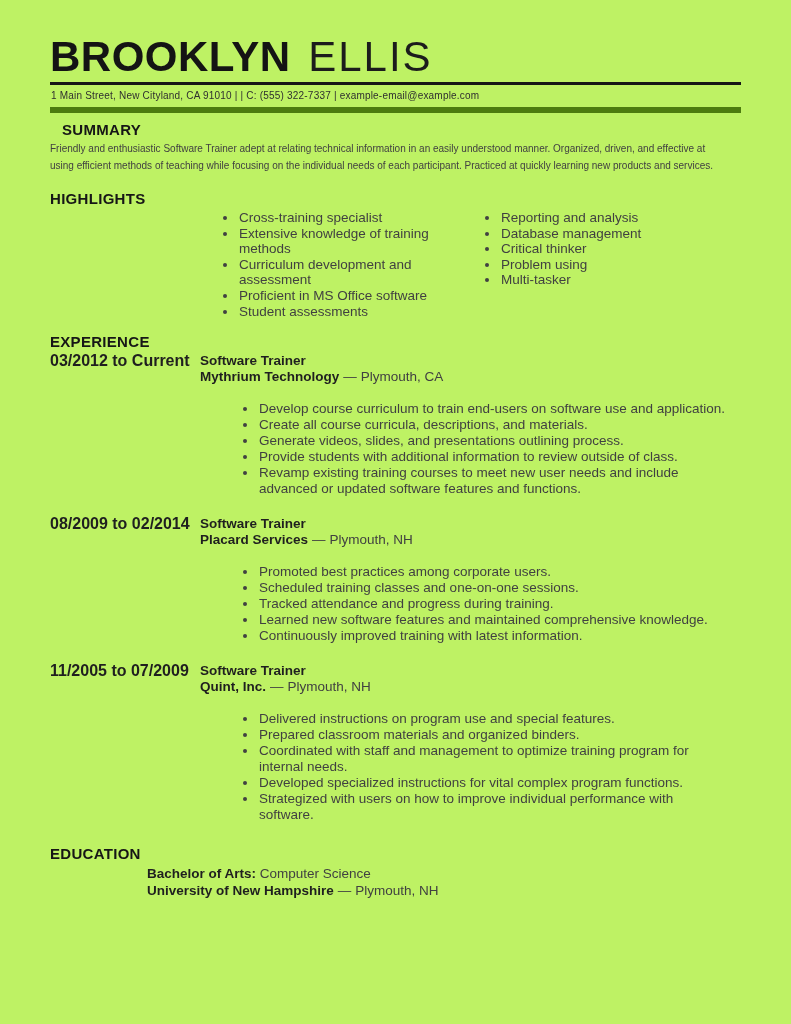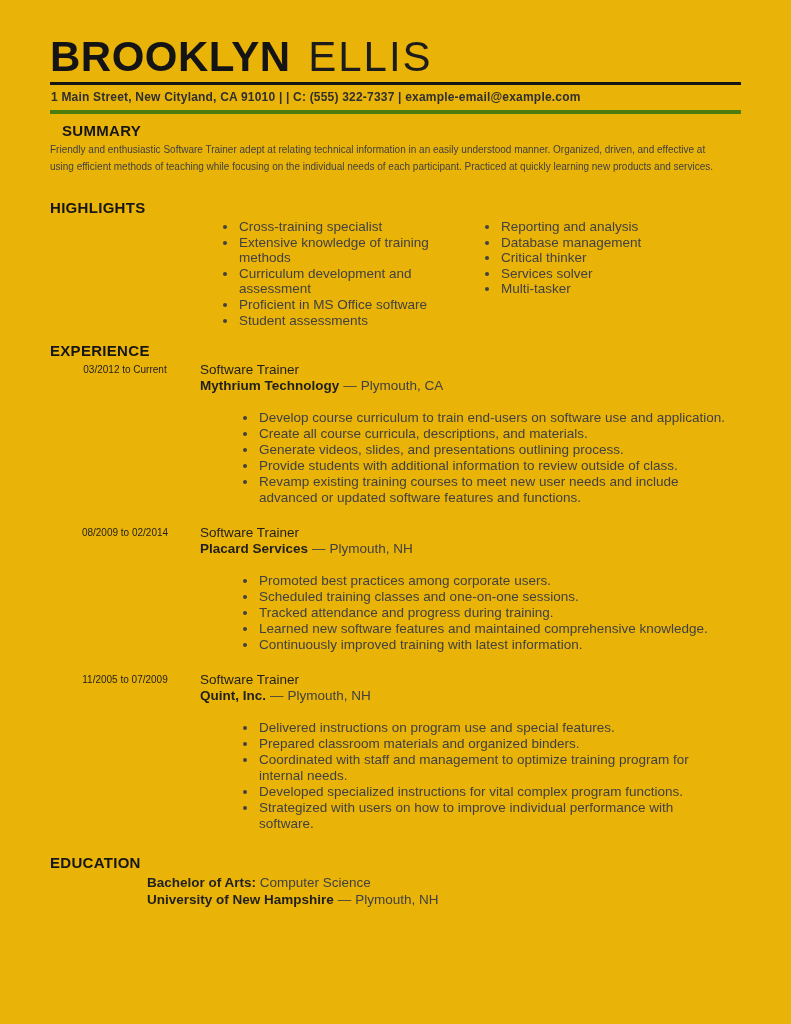--- a/index.html
+++ b/index.html
@@ -2,21 +2,21 @@
 <html><head>
 <meta charset="utf-8">
 <style>
   * { box-sizing: border-box; }
   html, body { margin: 0; padding: 0; background: #ffffff; }
   .page {
     position: relative;
     width: 791px;
     height: 1024px;
     margin: 0 auto;
-    background: #eab308;
+    background: #bef264;
     font-family: "Liberation Sans", sans-serif;
     color: #414141;
     padding: 30px 50px 16px 50px;
     overflow: hidden;
   }
 
   
   .name {
     margin: 6px 0 0 0;
     font-size: 42px;
@@ -25,27 +25,26 @@
     white-space: nowrap;
   }
   .name .first { font-weight: 900; letter-spacing: 0.5px; }
   .name .last  { font-weight: 400; letter-spacing: 2px; margin-left: 6px; color: #1c1c1c; }
   .rule {
     height: 3px;
     background: #161616;
     margin-top: 4px;
   }
   .contact {
-    font-size: 12px;
+    font-size: 10px;
     color: #2f2f2f;
     letter-spacing: 0.2px;
     padding: 5px 0 6px 1px;
-    border-bottom: 4px solid #4d7c0f;
+    border-bottom: 6px solid #4d7c0f;
     white-space: nowrap;
-    font-weight: bold;
   }
 
   
   h2 {
     font-size: 15px;
     font-weight: bold;
     color: #161616;
     letter-spacing: 0.3px;
     margin: 0;
     line-height: 17px;
@@ -55,21 +54,21 @@
   .sec-summary h2 { margin-top: 8px; margin-left: 12px; }
   .summary-text {
     margin: 3px 0 0 0;
     font-size: 10px;
     line-height: 16.5px;
     max-width: 672px;
     color: #414141;
   }
 
   
-  .sec-highlights h2 { margin-top: 24px; }
+  .sec-highlights h2 { margin-top: 16px; }
   .hl-cols {
     display: flex;
     margin-top: 3px;
     margin-left: 152px;
   }
   .hl-cols ul {
     margin: 0;
     padding: 0 0 0 36px;
     font-size: 13.5px;
     line-height: 15.6px;
@@ -77,29 +76,28 @@
   }
   .hl-left  { width: 262px; }
   .hl-right { width: 235px; margin-left: 2px; }
 
   
   .sec-experience h2 { margin-top: 14px; margin-bottom: 2px; }
   .job { display: flex; margin-top: 3px; }
   .job-dates {
     flex: 0 0 150px;
     width: 150px;
-    font-size: 10px;
-    font-weight: normal;
+    font-size: 16px;
+    font-weight: bold;
     color: #1f1f1f;
     line-height: 16px;
     white-space: nowrap;
-    text-align: center;
   }
   .job-body { flex: 1; font-size: 13.5px; line-height: 16px; }
-  .job-title { font-weight: normal; color: #1f1f1f; }
+  .job-title { font-weight: bold; color: #1f1f1f; }
   .company-line { color: #414141; }
   .bold-dark { font-weight: bold; color: #1f1f1f; }
   .dash { padding: 0 4px; color: #414141; }
   .job-body ul {
     margin: 16px;
     padding: 0 0 0 42px;
     max-width: 515px;
     color: #414141;
   }
   .job-body li, .hl-cols li { padding-left: 1px; }
@@ -140,21 +138,21 @@
           <li>Cross-training specialist</li>
           <li>Extensive knowledge of training methods</li>
           <li>Curriculum development and assessment</li>
           <li>Proficient in MS Office software</li>
           <li>Student assessments</li>
         </ul>
       <ul class="hl-right">
           <li>Reporting and analysis</li>
           <li>Database management</li>
           <li>Critical thinker</li>
-          <li>Services solver</li>
+          <li>Problem using</li>
           <li>Multi-tasker</li>
         </ul>
     </div>
   </section>
 
   <section class="sec-experience">
     <h2>EXPERIENCE</h2>
 
     <div class="job">
       <div class="job-dates">03/2012 to Current</div>

